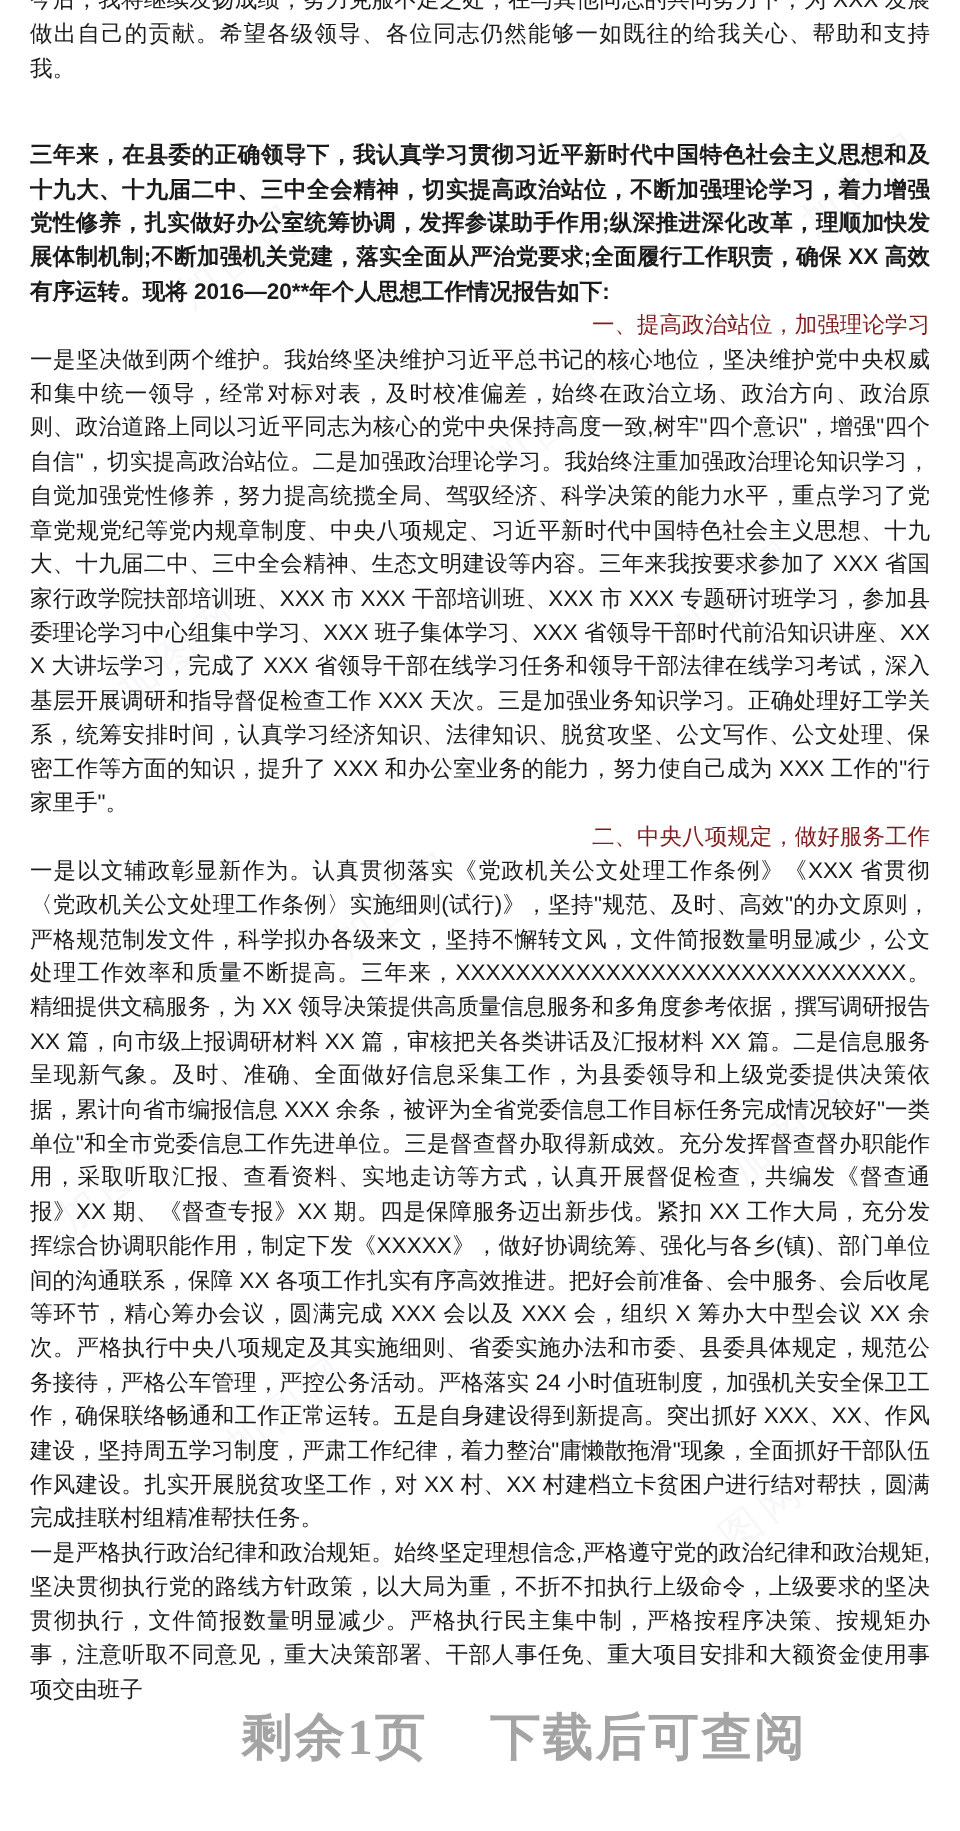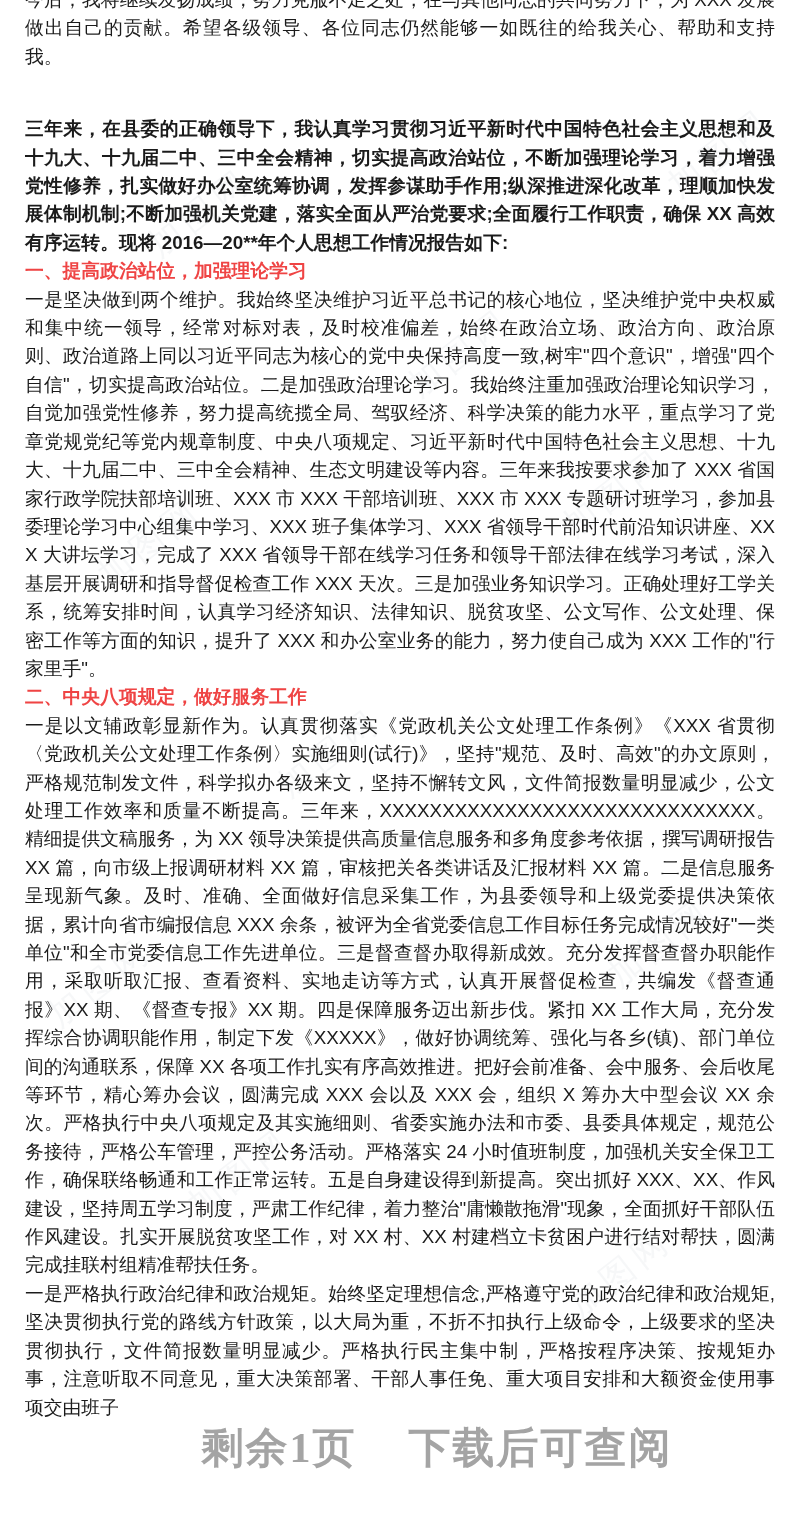--- a/index.html
+++ b/index.html
@@ -22,23 +22,24 @@
     text-justify:inter-ideograph;
     word-break:break-all;
     color:#1b1b1b;
     margin:0;
   }
   .pre-para{margin-top:-14px;}
   .intro{margin-top:44px;font-weight:bold;}
   .heading{
     font-size:18.8px;
     line-height:28.4px;
-    font-weight:700;
-    color:#ef4444;
+    font-weight:400;
+    color:#7f1d1d;
     margin:0;
+    text-align:right;
   }
   .watermark{
     position:absolute;
     font-size:34px;
     color:#8a97a5;
     opacity:0.07;
     transform:rotate(-38deg);
     letter-spacing:6px;
     white-space:nowrap;
     pointer-events:none;

